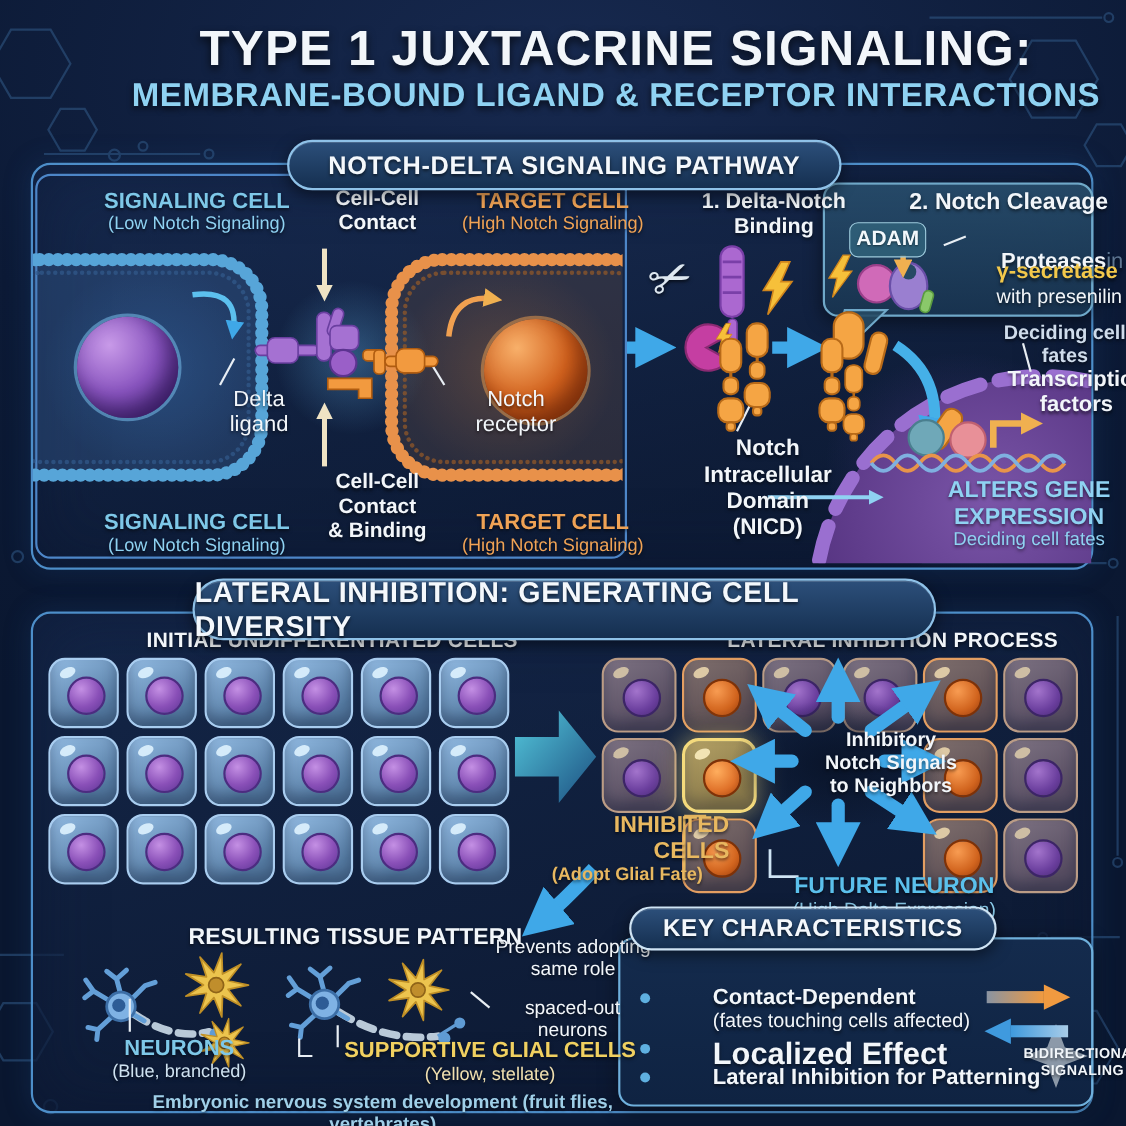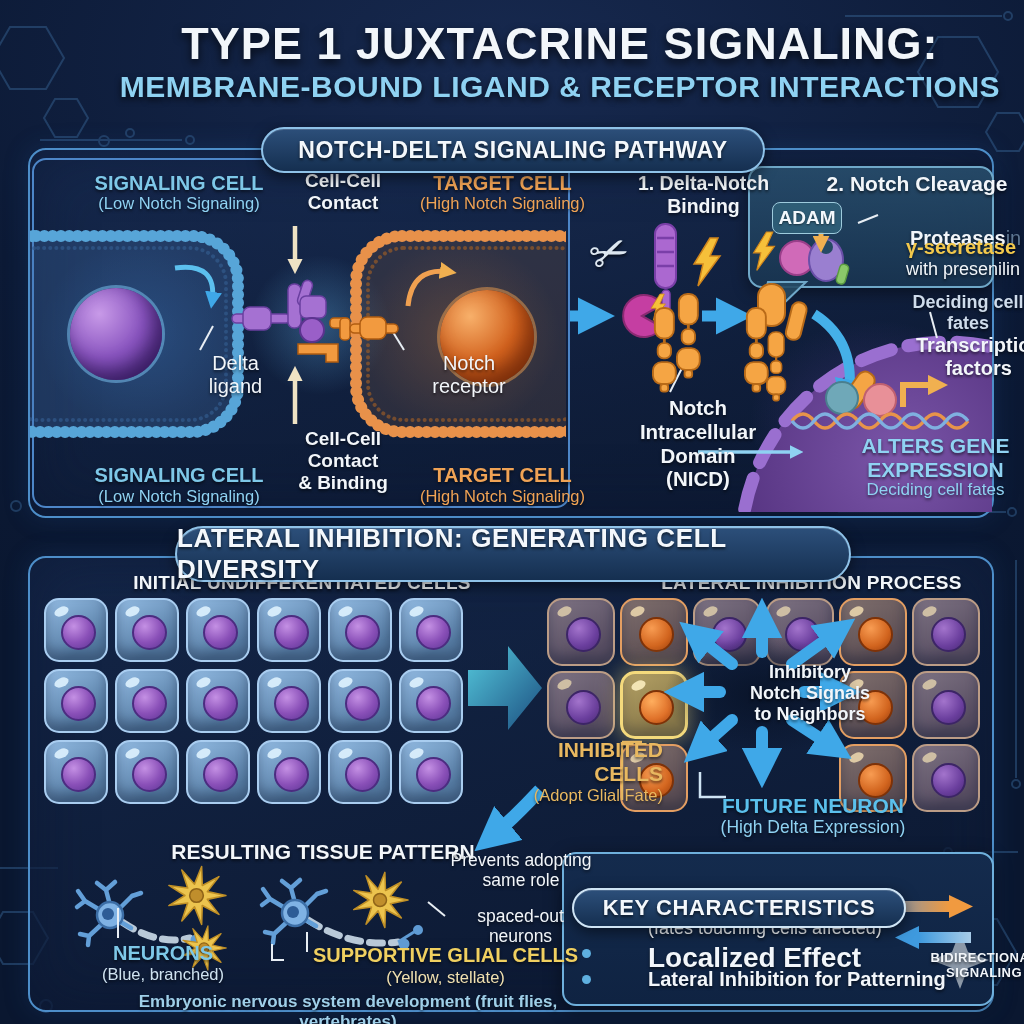--- a/index.html
+++ b/index.html
@@ -350,21 +350,21 @@
     <polygon points="0,30 40,30 40,6 74,48 40,90 40,66 0,66" fill="url(#bgarr)"></polygon>
   </svg>
 
   <div class="glow" style="left:664px;top:636px;width:196px;height:118px;z-index:4;background:radial-gradient(closest-side,rgba(8,18,38,.85),rgba(8,18,38,0))"></div>
   <div class="lbl" style="left:672px;top:662px;width:180px;font-size:18px;z-index:6">Inhibitory
 Notch Signals
 to Neighbors</div>
 
   <div class="lbl right t-gold" style="left:470px;top:738px;width:145px;font-size:21px;font-weight:800;z-index:6">INHIBITED
 CELLS</div>
-  <div class="lbl right t-gold" style="left:455px;top:786px;width:160px;font-size:16.5px;font-weight:400;z-index:6">(Adopt Glial Fate)</div>
+  <div class="lbl right t-gold" style="left:431px;top:786px;width:160px;font-size:16.5px;font-weight:700;z-index:6">(Adopt Glial Fate)</div>
   <div class="lbl t-lblue" style="left:640px;top:817px;width:250px;font-size:17.5px;font-weight:400;z-index:6">(High Delta Expression)</div>
   <div class="lbl" style="left:640px;top:794px;width:250px;font-size:21px;font-weight:800;color:#5bc0ec;z-index:6">FUTURE NEURON</div>
 
   <div class="lbl" style="left:60px;top:840px;width:430px;font-size:21px;font-weight:800">RESULTING TISSUE PATTERN</div>
   <svg class="abs" style="left:30px;top:862px;z-index:3" width="510" height="128">
     <g stroke="#b9c9d8" stroke-width="7" stroke-dasharray="13 9" stroke-linecap="round" fill="none">
       <path d="M92 60 Q128 84 160 76"></path>
       <path d="M278 58 Q322 86 368 80"></path>
     </g>
     <g stroke="#5f9bd4" stroke-width="3" fill="#5f9bd4">
@@ -385,21 +385,21 @@
 same role</div>
   <div class="lbl" style="left:405px;top:906px;width:135px;font-size:17.5px;font-weight:400">spaced-out
 neurons</div>
   <div class="lbl t-blue" style="left:55px;top:942px;width:120px;font-size:20px;font-weight:800">NEURONS</div>
   <div class="lbl" style="left:40px;top:965px;width:150px;font-size:16.5px;font-weight:400;color:#cfe2f0">(Blue, branched)</div>
   <div class="lbl" style="left:250px;top:944px;width:295px;font-size:20px;font-weight:800;color:#f0d060">SUPPORTIVE GLIAL CELLS</div>
   <div class="lbl" style="left:250px;top:968px;width:295px;font-size:16.5px;font-weight:400;color:#f0e0b0">(Yellow, stellate)</div>
   <div class="lbl" style="left:45px;top:992px;width:510px;font-size:17px;font-weight:600;color:#9fcfe8">Embryonic nervous system development (fruit flies, vertebrates)</div>
 
   <div class="keybox" style="left:562px;top:852px;width:428px;height:150px"></div>
-  <div class="pill" style="left:572px;top:888px;width:330px;height:36px;font-size:22px;border-color:#cfe4f4">
+  <div class="pill" style="left:572px;top:824px;width:330px;height:36px;font-size:22px;border-color:#cfe4f4">
     <span>KEY CHARACTERISTICS</span>
   </div>
   <span class="dot" style="left:582px;top:903px"></span>
   <div class="lbl left" style="left:600px;top:896px;width:300px;font-size:20px">Contact-Dependent</div>
   <div class="lbl left" style="left:600px;top:918px;width:300px;font-size:18px;font-weight:400">(fates touching cells affected)</div>
   <span class="dot" style="left:582px;top:949px"></span>
   <div class="lbl left" style="left:600px;top:942px;width:300px;font-size:28px">Localized Effect</div>
   <span class="dot" style="left:582px;top:975px"></span>
   <div class="lbl left" style="left:600px;top:968px;width:320px;font-size:20px">Lateral Inhibition for Patterning</div>
 

